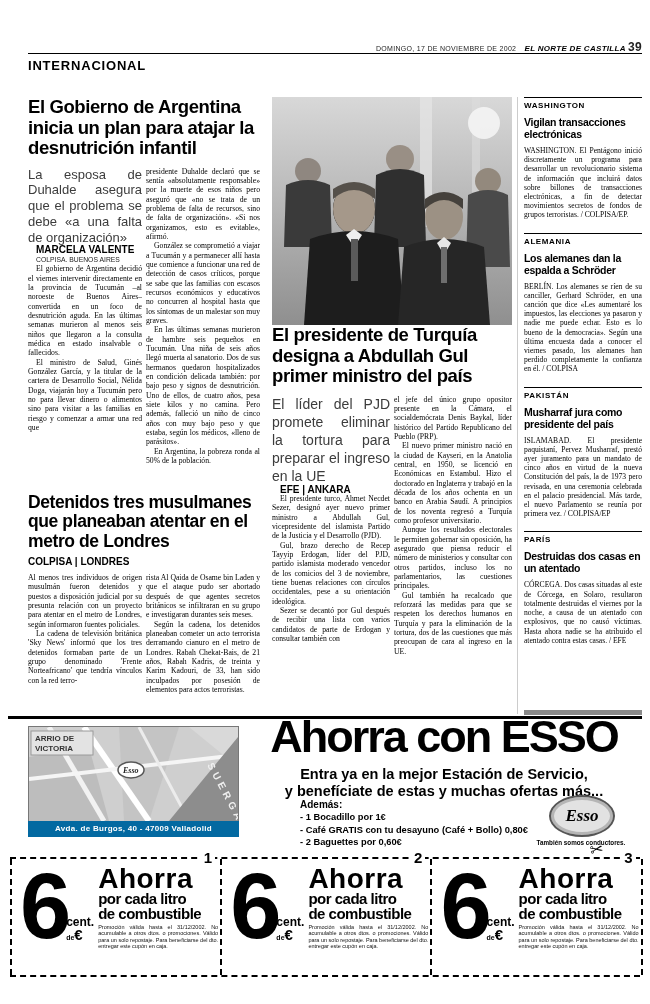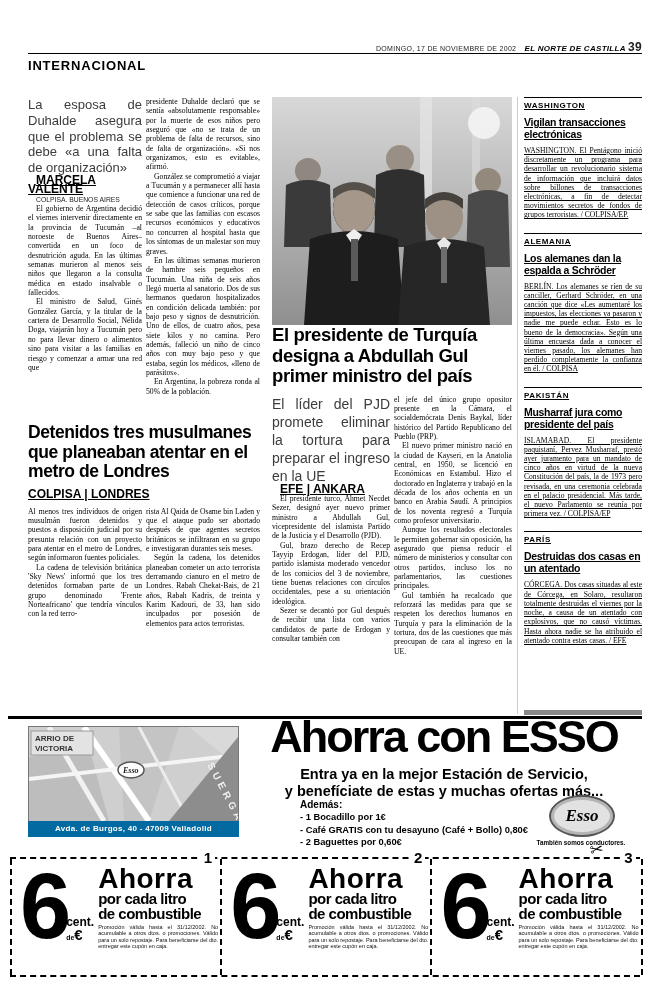--- a/index.html
+++ b/index.html
@@ -17,37 +17,37 @@
 
   
   .headline{font-family:"Liberation Sans",sans-serif;font-weight:bold;
             font-size:18.5px;line-height:20.5px;letter-spacing:-.4px;margin:0 0 8px 0;}
   .cols{display:flex;gap:4px;overflow:hidden;justify-content:center;}
   .col{flex:1;font-size:7.7px;line-height:9.35px;text-align:justify;overflow:hidden;}
   .col p{margin:0;}
   .col p + p{text-indent:8px;}
   .standfirst{font-family:"Liberation Sans",sans-serif;font-size:13px;line-height:15.8px;
               color:#3c3c3c;margin:0 0 10px 0;}
-  .byline{font-family:"Liberation Sans",sans-serif;font-weight:bold;font-size:12px;margin:0;text-decoration:underline;}
+  .byline{font-family:"Liberation Sans",sans-serif;font-weight:bold;font-size:10px;margin:0;}
   .agency{font-family:"Liberation Sans",sans-serif;font-size:6.8px;color:#222;margin:0 0 7px 0;}
 
   .block-left{position:absolute;left:28px;top:97px;width:232px;height:617px;overflow:hidden;}
   .a1cols{height:318px;}
   .h2nd{font-size:17.5px;line-height:19.5px;margin:8px 0 5px 0;}
   .a2cols{height:140px;}
 
   .block-center{position:absolute;left:272px;top:97px;width:240px;height:617px;overflow:hidden;}
   .photo{width:240px;height:228px;background:#c0c0c0;overflow:hidden;}
   .tcols{height:296px;}
   .t-standfirst{font-size:14px;line-height:18px;margin-bottom:12px;}
 
   .vdivider{position:absolute;left:517px;top:97px;width:1px;height:617px;background:#cccccc;}
 
   
-  .sidebar{position:absolute;left:524px;top:97px;width:118px;height:548px;overflow:hidden;text-decoration:underline;}
+  .sidebar{position:absolute;left:524px;top:97px;width:118px;height:548px;overflow:hidden;}
   .brief{border-top:1px solid #000;padding-top:3px;margin-bottom:13px;}
   .brief-kicker{font-family:"Liberation Sans",sans-serif;font-weight:bold;font-size:8px;
                 letter-spacing:.6px;margin:0 0 6px 0;}
   .brief-headline{font-family:"Liberation Sans",sans-serif;font-weight:bold;font-size:10.5px;
                   line-height:12px;letter-spacing:-.3px;margin:0 0 6px 0;}
   .brief-body{font-size:7.6px;line-height:9.2px;text-align:justify;margin:0;}
   .sidebar-endbar{position:absolute;left:524px;top:710px;width:118px;height:5px;background:#8a8a8a;}
 
   
   .ad-topline{position:absolute;left:8px;top:716px;width:634px;height:3px;background:#000;}
@@ -102,20 +102,21 @@
 <div class="dateline">
   <span>DOMINGO, 17 DE NOVIEMBRE DE 2002</span>
   <span class="dl-paper">EL NORTE DE CASTILLA</span>
   <span class="dl-page">39</span>
 </div>
 <div class="header-rule"></div>
 <div class="section-title">INTERNACIONAL</div>
 
 <div class="block-left">
   <article>
+    <h1 class="headline">El Gobierno de Argentina inicia un plan para atajar la desnutrición infantil</h1>
     <div class="cols a1cols">
       <div class="col">
         <p class="standfirst">La esposa de Duhalde asegura que el problema se debe «a una falta de organización»</p>
         <p class="byline">MARCELA VALENTE</p>
         <p class="agency">COLPISA. BUENOS AIRES</p>
         <p>El gobierno de Argentina decidió el viernes intervenir directamente en la provincia de Tucumán –al noroeste de Buenos Aires– convertida en un foco de desnutrición aguda. En las últimas semanas murieron al menos seis niños que llegaron a la consulta médica en estado insalvable o fallecidos.</p>
         <p>El ministro de Salud, Ginés González García, y la titular de la cartera de Desarrollo Social, Nélida Doga, viajarán hoy a Tucumán pero no para llevar dinero o alimentos sino para visitar a las familias en riesgo y comenzar a armar una red que</p>
       </div>
       <div class="col">
         <p>presidente Duhalde declaró que se sentía «absolutamente responsable» por la muerte de esos niños pero aseguró que «no se trata de un problema de falta de recursos, sino de falta de organización». «Si nos organizamos, esto es evitable», afirmó.</p>

